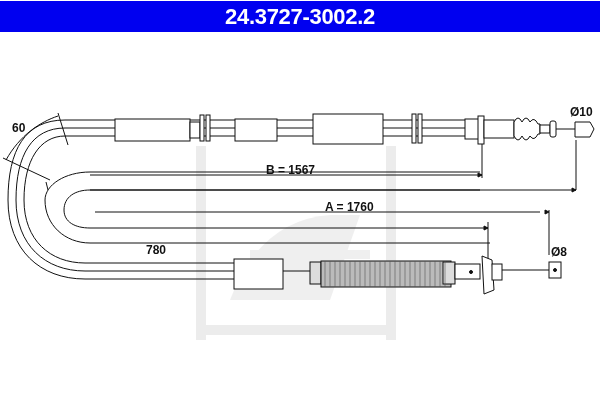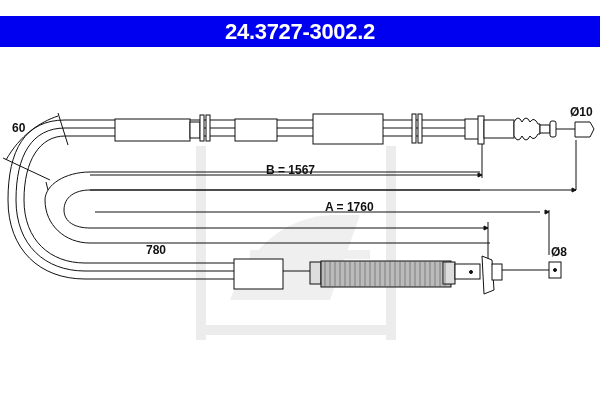--- a/index.html
+++ b/index.html
@@ -1,17 +1,17 @@
 <!DOCTYPE html>
 <html><head>
   <meta charset="utf-8">
   <style>
     html, body { margin: 0; padding: 0; background: #ffffff; }
     body { width: 600px; height: 400px; position: relative; overflow: hidden; font-family: "Liberation Sans", sans-serif; }
-    .header { position: absolute; left: 0; top: 16px; width: 600px; height: 31px; background: #0000f0; color: #fff; display: flex; justify-content: center; align-items: center; gap: 38px; font-weight: bold; font-size: 22px; letter-spacing: -0.3px; }
+    .header { position: absolute; left: 0; top: 1px; width: 600px; height: 31px; background: #0000f0; color: #fff; display: flex; justify-content: center; align-items: center; gap: 38px; font-weight: bold; font-size: 22px; letter-spacing: -0.3px; }
     .header span { display: inline-block; }
     svg { position: absolute; left: 0; top: 0; }
     .lbl { font-family: "Liberation Sans", sans-serif; font-weight: bold; font-size: 12px; fill: #111; }
   </style>
 </head>
 <body>
 
 <div class="header">
   <span>24.3727-3002.2</span>
 </div>

